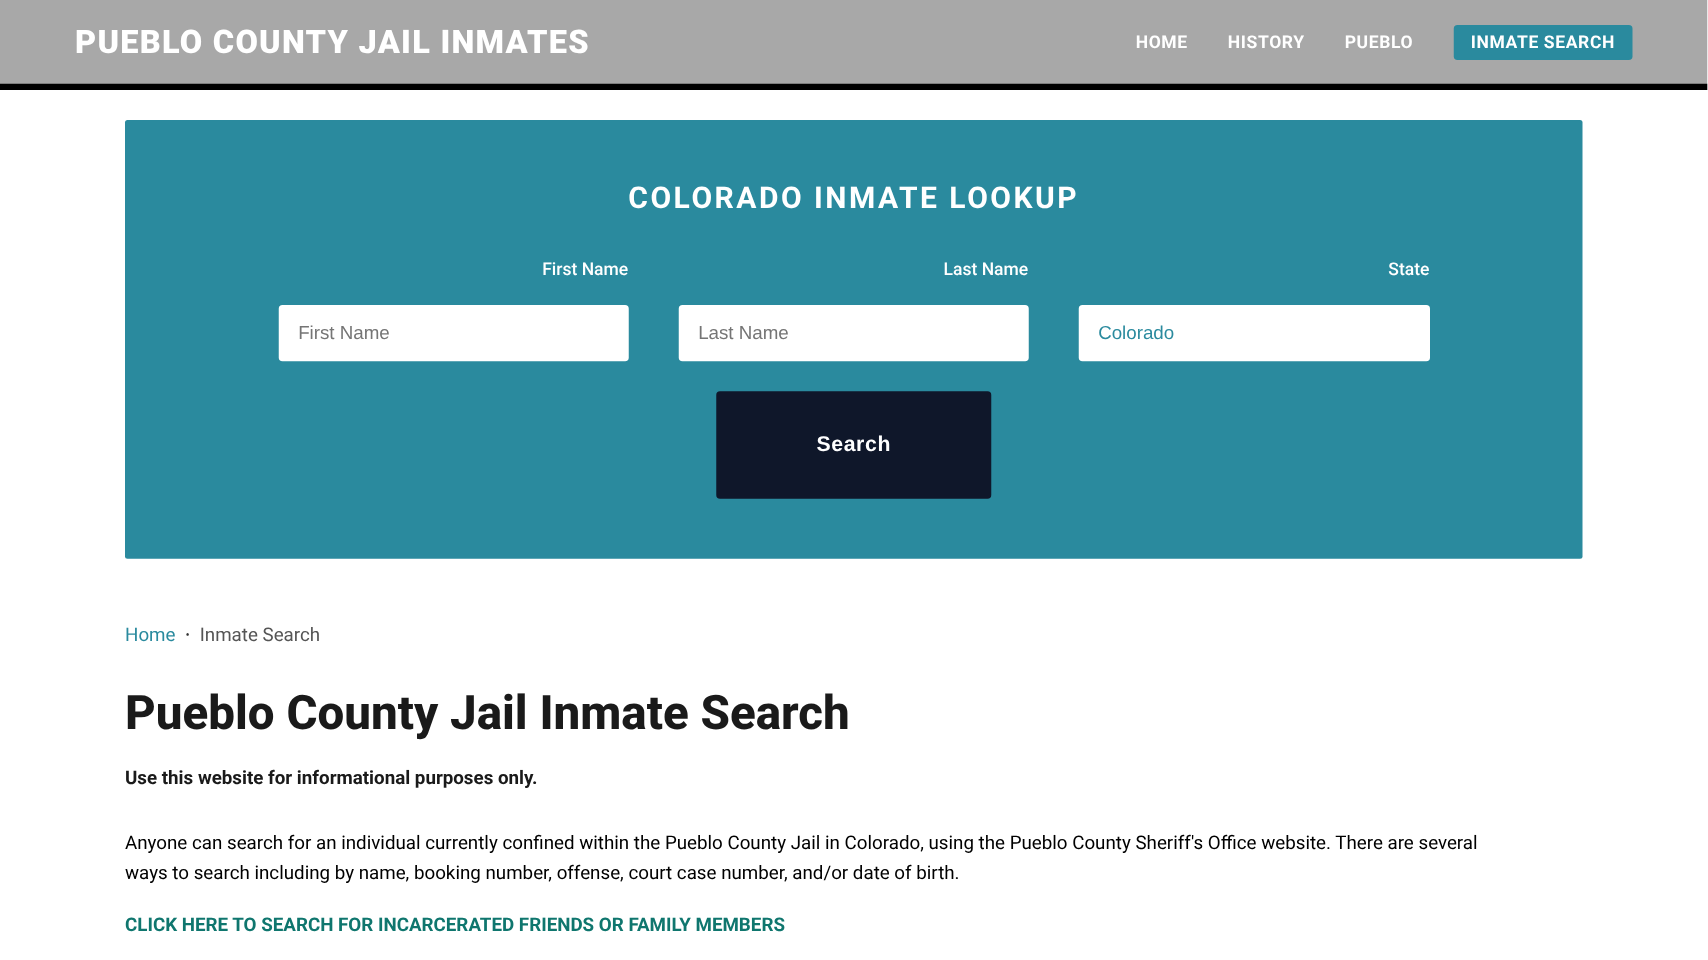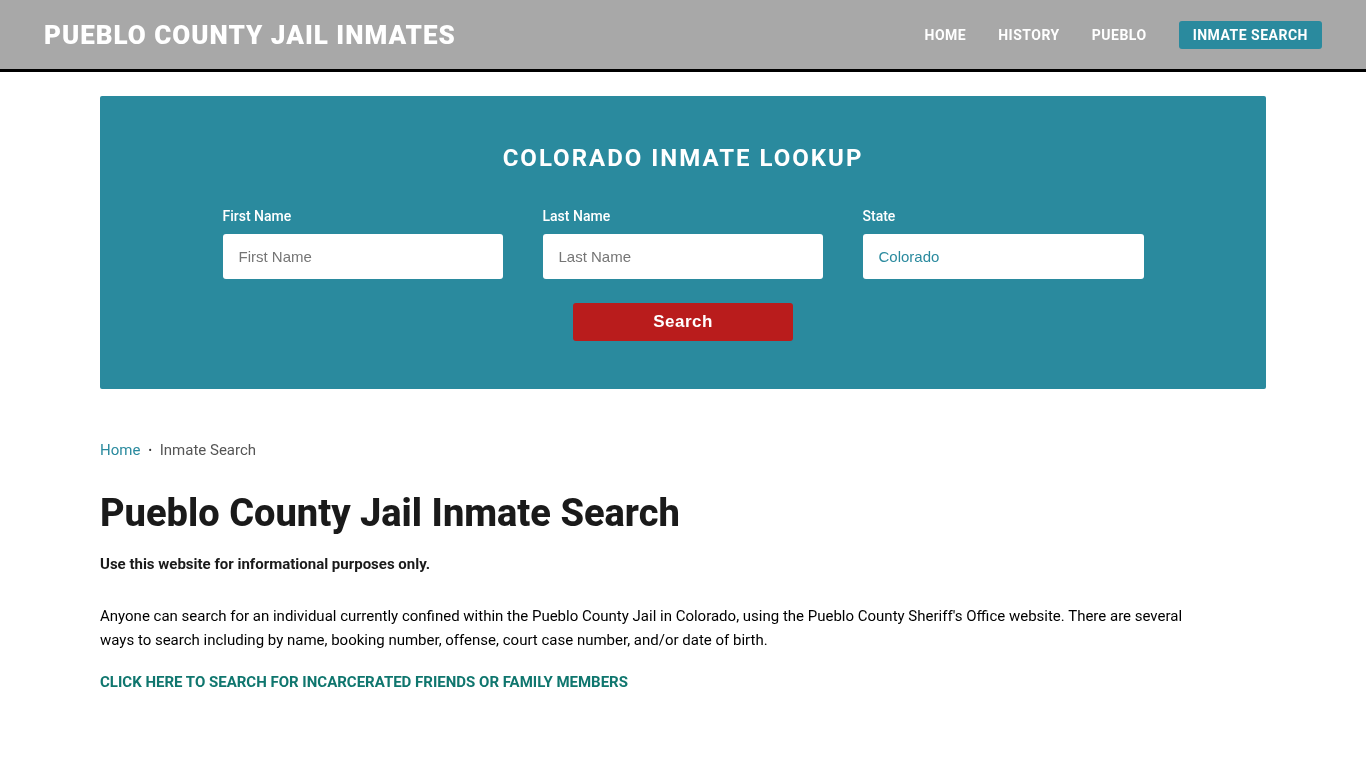--- a/index.html
+++ b/index.html
@@ -12,26 +12,26 @@
       font-family: -apple-system, BlinkMacSystemFont, 'Segoe UI', Roboto, Oxygen, sans-serif;
       background-color: #ffffff;
       color: #333;
       width: 1366px;
       min-height: 768px;
     }
 
     
     .header {
       background-color: #a8a8a8;
-      padding: 0 44px;
+      padding: 0 60px;
       display: flex;
       align-items: center;
       justify-content: space-between;
       height: 72px;
-      border-bottom: 3px solid #000000;
+      border-bottom: 5px solid #000000;
     }
 
     .site-title {
       font-size: 26px;
       font-weight: 900;
       color: #ffffff;
       letter-spacing: 1px;
       text-transform: uppercase;
     }
 
@@ -85,21 +85,22 @@
     .form-fields {
       display: flex;
       gap: 40px;
       width: 100%;
       justify-content: center;
     }
 
     .form-group {
       display: flex;
       flex-direction: column;
-      gap: 10px;
+      gap: 20px;
+      align-items: flex-end;
     }
 
     .form-label {
       font-size: 14px;
       font-weight: 500;
       color: #ffffff;
     }
 
     .form-input {
       padding: 14px 16px;
@@ -118,24 +119,24 @@
     .form-input-last {
       width: 280px;
     }
 
     .form-input-state {
       width: 281px;
       color: #2a8a9e;
     }
 
     .search-button {
-      background-color: #b91c1c;
+      background-color: #0f172a;
       color: #ffffff;
       border: none;
-      padding: 9px 80px;
+      padding: 33px 80px;
       font-size: 17px;
       font-weight: 600;
       border-radius: 3px;
       cursor: pointer;
       letter-spacing: 0.5px;
     }
 
     
     .breadcrumb-section {
       padding: 28px 100px 12px;

